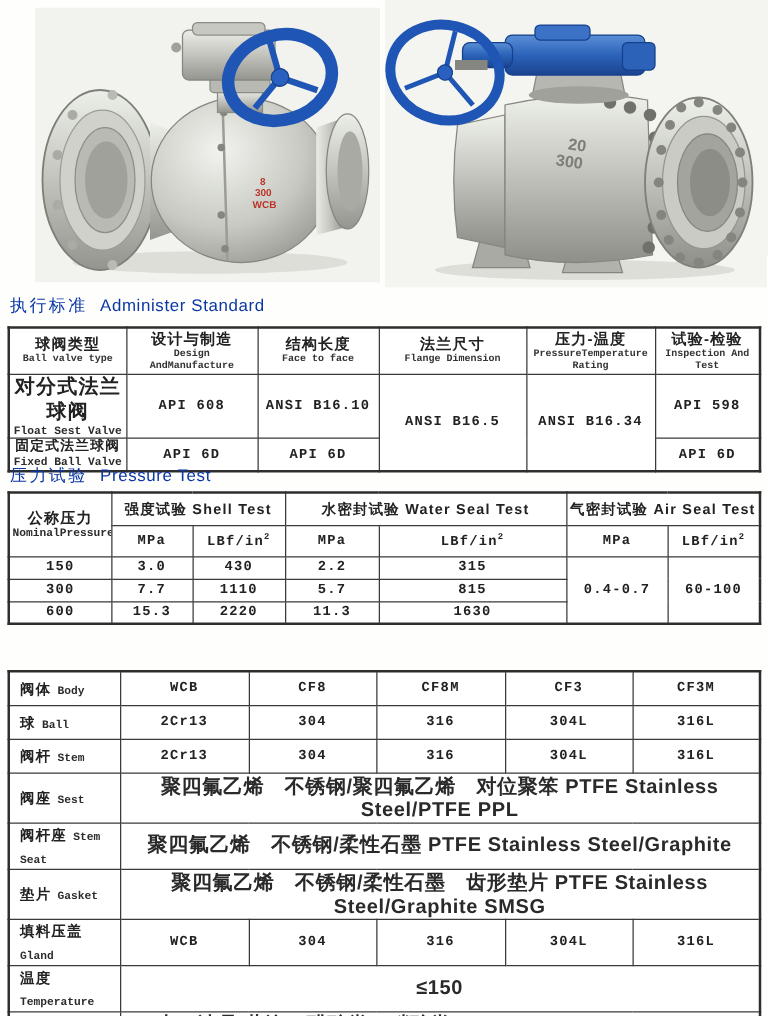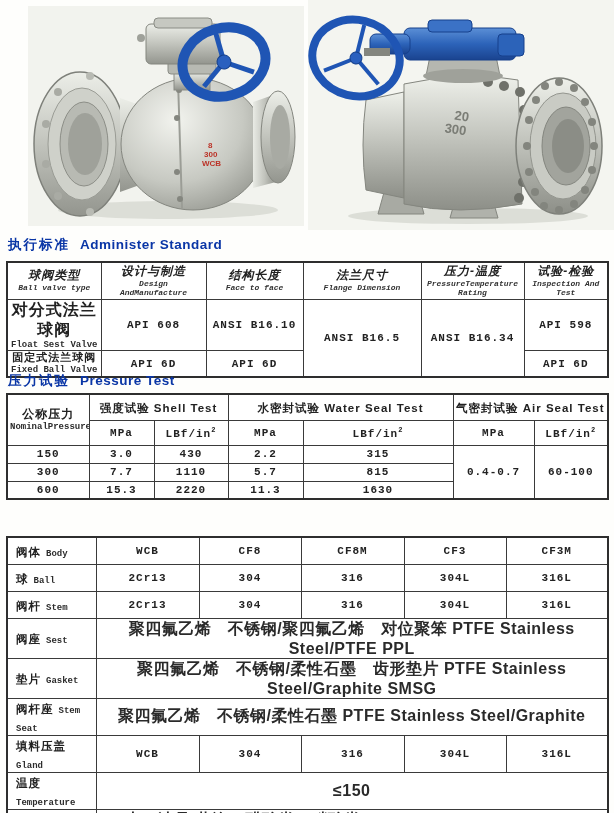--- a/index.html
+++ b/index.html
@@ -1,19 +1,19 @@
 <!DOCTYPE html>
 <html><head>
 <meta charset="utf-8">
 <style>
   html,body{margin:0;padding:0;background:#ffffff;}
   .page{position:relative;width:614px;height:813px;background:#fefefc;overflow:hidden;
         font-family:"Liberation Sans",sans-serif;color:#2a2a2a;}
   .photo{position:absolute;}
-  .heading{position:absolute;left:8px;font-weight:bold;color:#0a36a6;font-size:13.5px;
+  .heading{position:absolute;left:8px;font-weight:normal;color:#0a36a6;font-size:13.5px;
            letter-spacing:.5px;white-space:nowrap;}
   .heading .zh-h{margin-right:10px;letter-spacing:2px;}
   table.t{position:absolute;left:6px;border-collapse:collapse;table-layout:fixed;width:601px;
           border:2px solid #2e2e2e;background:#fff;}
   table.t td,table.t th{border:1px solid #3a3a3a;text-align:center;vertical-align:middle;
           padding:0 2px;font-weight:bold;overflow:hidden;}
   .zh{font-size:12px;letter-spacing:1px;line-height:1.25;color:#222;}
   .en{font-family:"Liberation Mono","DejaVu Sans Mono",monospace;font-size:8px;
       letter-spacing:0;line-height:1.2;color:#333;font-weight:bold;}
   .en9{font-family:"Liberation Mono","DejaVu Sans Mono",monospace;font-size:9px;
@@ -189,21 +189,21 @@
   <table class="t" style="top:261px;">
     <colgroup>
         <col style="width:94px">
         <col style="width:105px">
         <col style="width:97px">
         <col style="width:118px">
         <col style="width:103px">
         <col style="width:84px">
       </colgroup>
     <tbody>
-        <tr style="height:37px;font-style:italic;">
+        <tr style="height:37px;">
       <th>
             <div class="zh">球阀类型</div>
             <div class="en">Ball valve type</div>
           </th>
       <th>
             <div class="zh">设计与制造</div>
             <div class="en">Design AndManufacture</div>
           </th>
       <th>
             <div class="zh">结构长度</div>
@@ -336,26 +336,26 @@
       <td class="val">304</td>
       <td class="val">316</td>
       <td class="val">304L</td>
       <td class="val">316L</td>
     </tr>
     <tr style="height:27px;">
       <td class="lbl"><span class="zh">阀座</span><span class="en9">Sest</span></td>
       <td colspan="5" class="mergedtxt">聚四氟乙烯　不锈钢/聚四氟乙烯　对位聚笨  PTFE  Stainless Steel/PTFE PPL</td>
     </tr>
     <tr style="height:27px;">
+      <td class="lbl"><span class="zh">阀杆座</span><span class="en9">Stem Seat</span></td>
+      <td colspan="5" class="mergedtxt">聚四氟乙烯　不锈钢/柔性石墨  PTFE Stainless Steel/Graphite</td>
+    </tr>
+    <tr style="height:27px;">
       <td class="lbl"><span class="zh">垫片</span><span class="en9">Gasket</span></td>
       <td colspan="5" class="mergedtxt">聚四氟乙烯　不锈钢/柔性石墨　齿形垫片  PTFE Stainless Steel/Graphite SMSG</td>
-    </tr>
-    <tr style="height:27px;">
-      <td class="lbl"><span class="zh">阀杆座</span><span class="en9">Stem Seat</span></td>
-      <td colspan="5" class="mergedtxt">聚四氟乙烯　不锈钢/柔性石墨  PTFE Stainless Steel/Graphite</td>
     </tr>
     <tr style="height:27px;">
       <td class="lbl"><span class="zh">填料压盖</span><span class="en9">Gland</span></td>
       <td class="val">WCB</td>
       <td class="val">304</td>
       <td class="val">316</td>
       <td class="val">304L</td>
       <td class="val">316L</td>
     </tr>
     <tr style="height:27px;">

